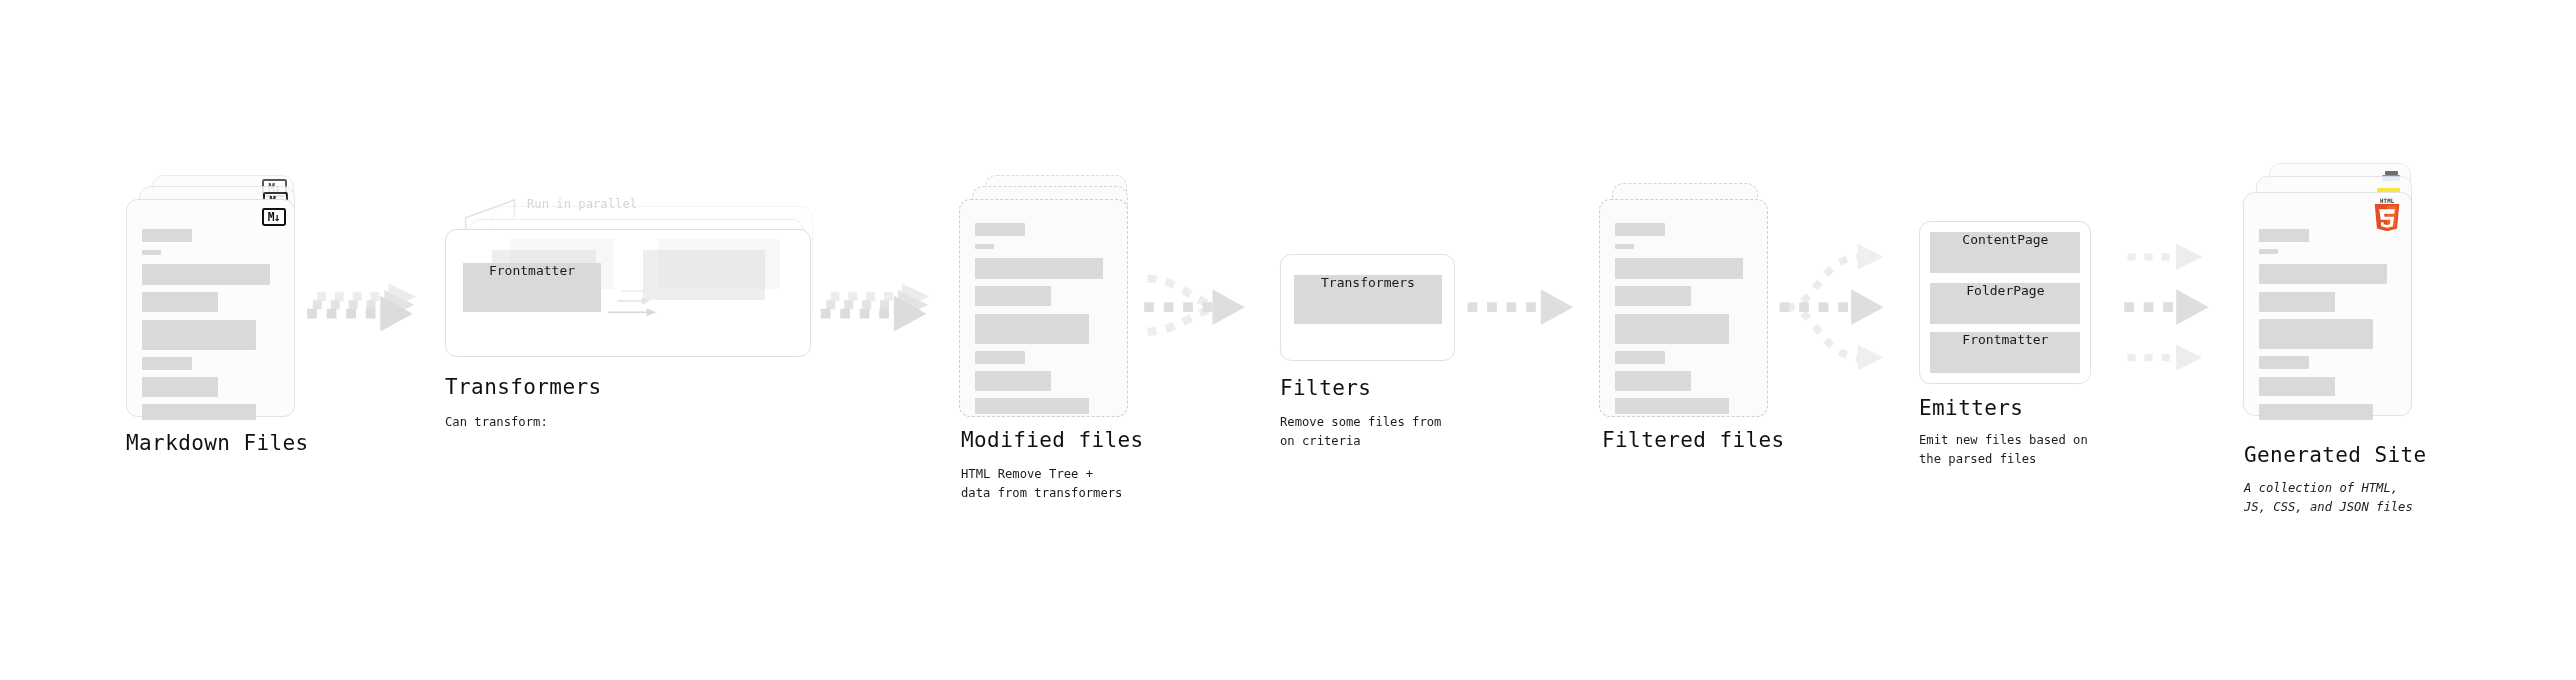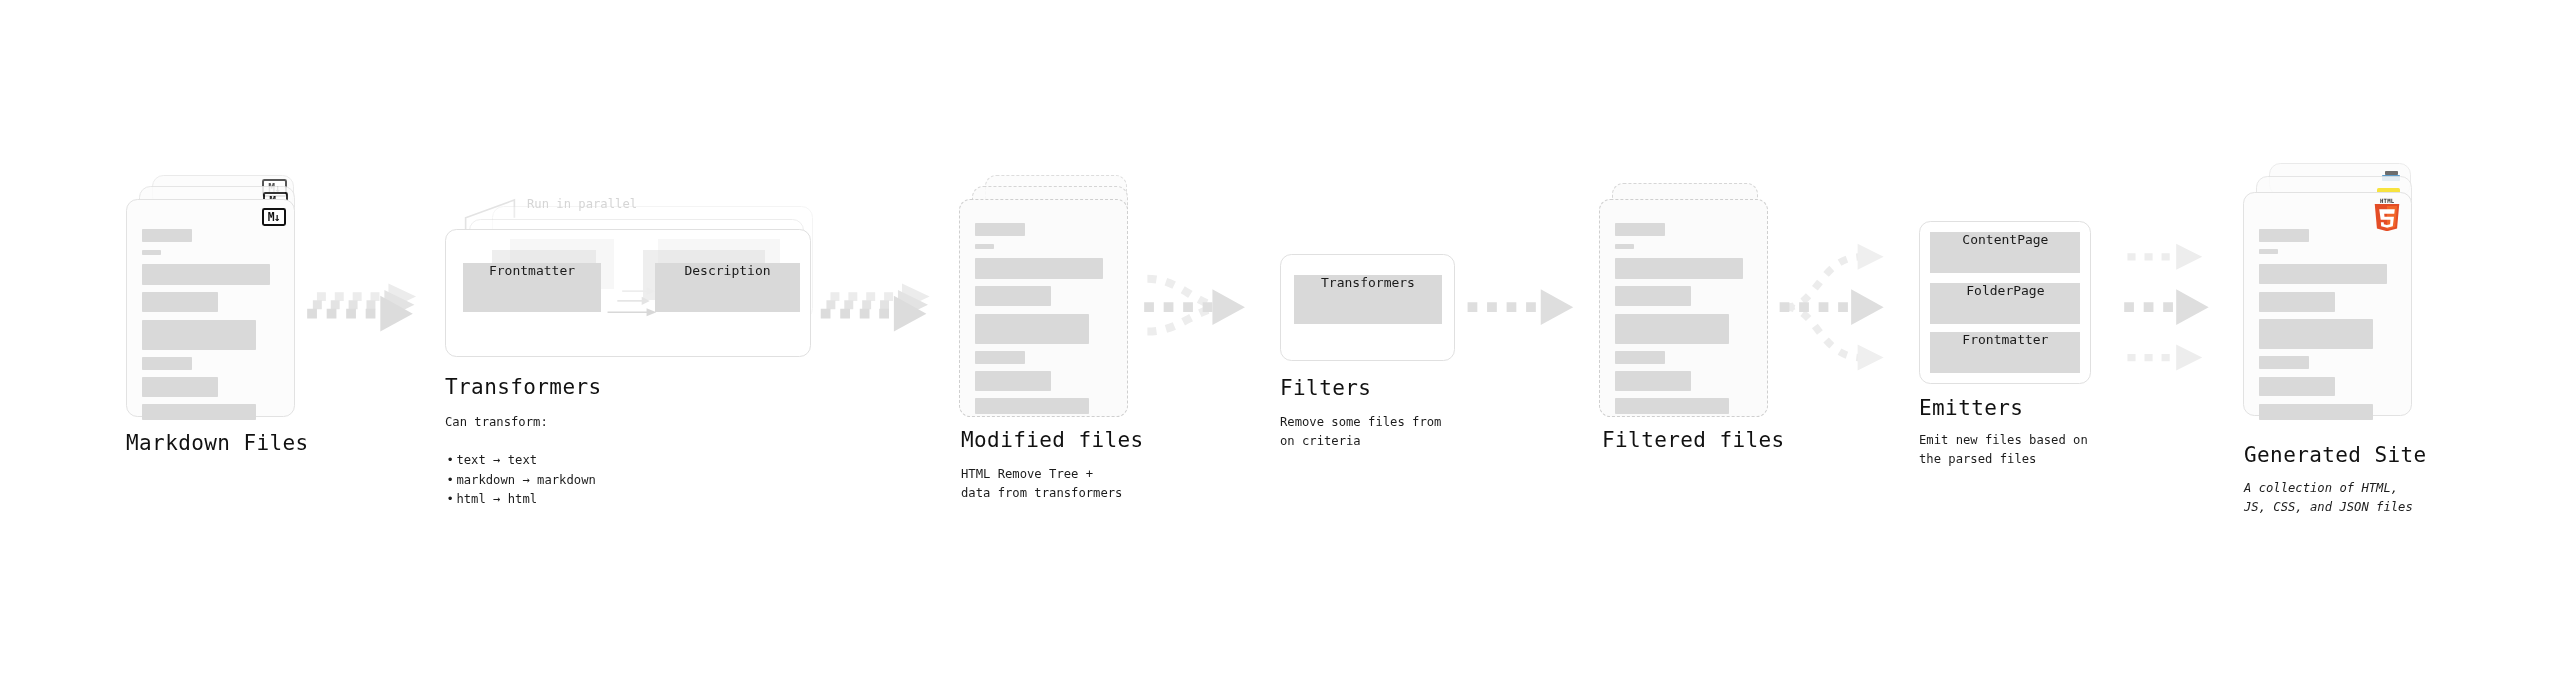--- a/index.html
+++ b/index.html
@@ -84,21 +84,21 @@
   
   .title {
     position: absolute;
     font-size: 21px; color: #111; white-space: nowrap; letter-spacing: 0.4px;
   }
   .subtitle {
     position: absolute;
     font-size: 12.2px; color: #1c1c1c; line-height: 1.55; white-space: pre-line;
   }
   .bullets { position:absolute; font-size:12.2px; color:#1c1c1c; line-height:1.62; }
-  .bullets .hdr { margin-bottom:18px; }
+  .bullets .hdr { margin-bottom:1px; }
   .bullets ul { list-style:none; }
   .bullets li { padding-left: 11.4px; position: relative; }
   .bullets li::before {
     content:"•"; position:absolute; left:1.6px; top:0; color:#1c1c1c;
   }
   .parallel-note {
     position:absolute; font-size:12.2px; color:#d5d5d5; white-space:nowrap;
   }
 
   
@@ -207,36 +207,28 @@
       <polygon points="248,113 248,123 258,118" fill="#ececec"></polygon>
       <line x1="212" y1="130" x2="244" y2="130" stroke="#e4e4e4" stroke-width="2"></line>
       <polygon points="242,125 242,135 252,130" fill="#e4e4e4"></polygon>
       <line x1="200" y1="144" x2="250" y2="144" stroke="#d8d8d8" stroke-width="2"></line>
       <polygon points="248,139 248,149 260,144" fill="#d8d8d8"></polygon>
     </svg>
 
     <div class="pill" style="left:18px;  top:68px; width:138px; height:49px;">
       <span>Frontmatter</span>
     </div>
-    <div class="pill" style="left:210px; top:68px; width:145px; height:49px;">
-      <span>Description</span>
-    </div>
   </div>
 
   <div class="parallel-note" style="left:527px; top:197px;">Run in parallel</div>
 
   <div class="title" style="left:445px; top:375px;">Transformers</div>
 
   <div class="bullets" style="left:445px; top:413px;">
     <div class="hdr">Can transform:</div>
-    <ul>
-      <li>text → text</li>
-      <li>markdown → markdown</li>
-      <li>html → html</li>
-    </ul>
   </div>
 
   <div class="node" style="left:959px; top:175px;">
     <div class="doc-stack" style="width:175px; height:244px;">
       <div class="doc-sheet dashed s3" style="left:26px; top:0px;  width:142px; height:32.5px;"></div>
       <div class="doc-sheet dashed s2" style="left:13px; top:11.4px; width:156px; height:32.5px;"></div>
       <div class="doc-sheet dashed doc-main" style="left:0px; top:24.4px; width:169px; height:218px;">
         <div class="doc-body" style="top:23px;">
           <div class="bar" style="width:50px;  height:13px;"></div>
           <div class="bar" style="width:19.5px;  height:4.9px; margin-bottom:9.8px;"></div>

